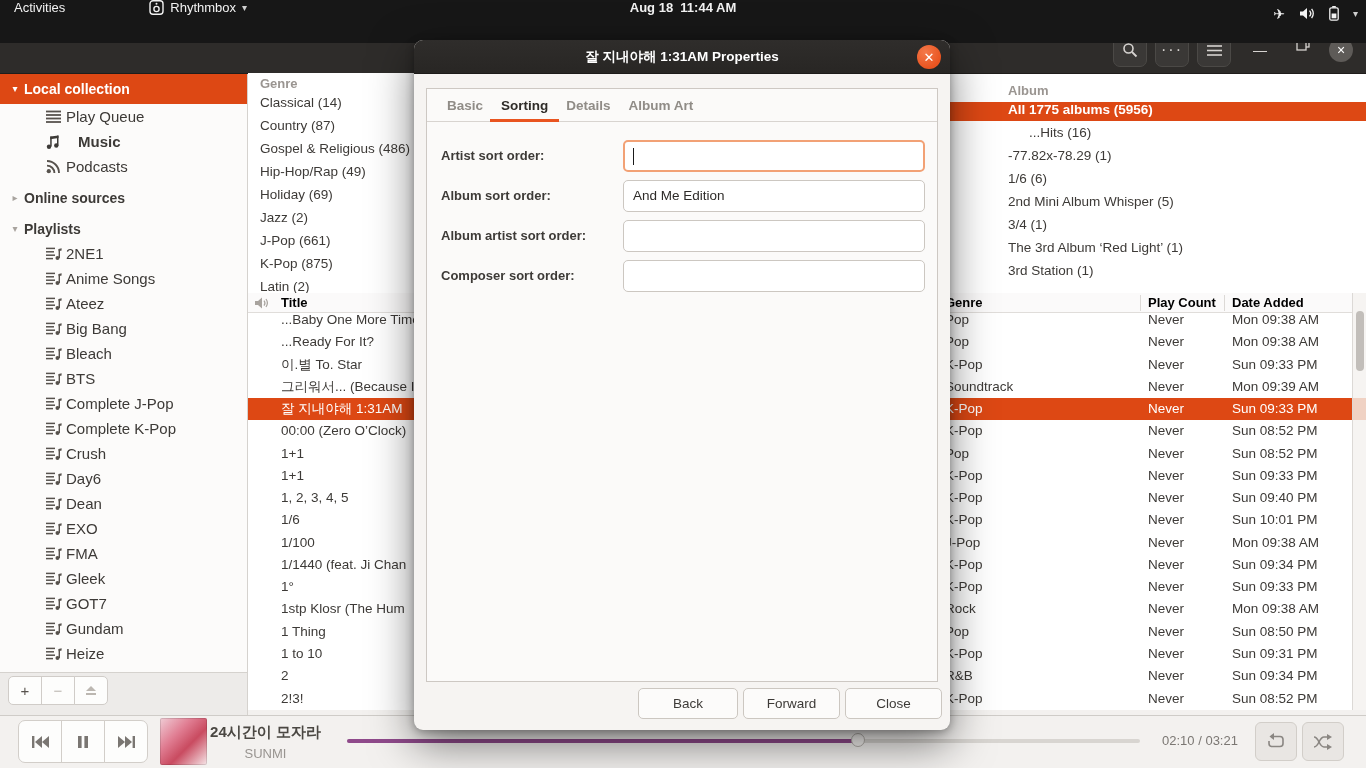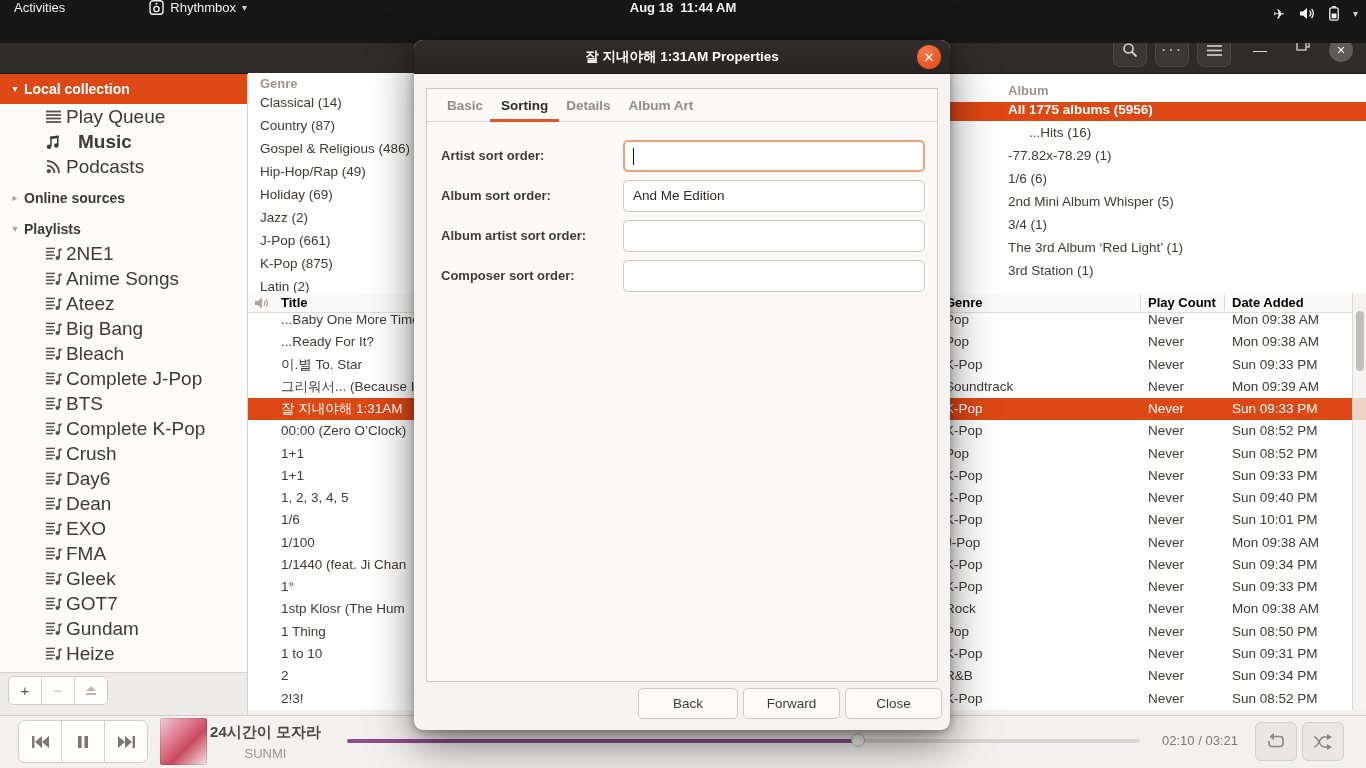--- a/index.html
+++ b/index.html
@@ -30,21 +30,21 @@
               border:1px solid #575451;border-bottom:none;border-radius:8px 8px 0 0;z-index:5;box-sizing:border-box;}
   .behind-box::after{content:"";position:absolute;left:120px;top:0;bottom:0;width:1px;background:#575451;}
 
   
   .sidebar{position:absolute;left:0;top:73px;width:248px;height:599px;background:#fcfbfa;
            border-right:1px solid #d5d2ce;box-sizing:border-box;overflow:hidden;}
   .side-head-sel{height:31px;background:#DD4814;color:#fff;font-weight:bold;font-size:14px;
                  display:flex;align-items:center;}
   .side-head{height:25px;display:flex;align-items:center;font-weight:bold;font-size:14px;color:#3d3a37;margin-top:6px;}
   .chev{width:18px;text-align:center;font-size:10px;flex:0 0 18px;margin-left:6px;}
-  .side-item{height:25px;display:flex;align-items:center;padding-left:46px;font-size:19px;color:#3d3a37;}
+  .side-item{height:25px;display:flex;align-items:center;padding-left:46px;font-size:15px;color:#3d3a37;}
   .side-item.bold .s-label{font-weight:bold;padding-left:12px;}
   .s-icon{width:20px;display:flex;align-items:center;flex:0 0 20px;}
   .side-tools{position:absolute;left:0;top:672px;width:248px;height:43px;background:#edebe9;
               border-top:1px solid #d5d2ce;border-right:1px solid #d5d2ce;box-sizing:border-box;z-index:2;}
   .tool-group{position:absolute;left:8px;top:3px;display:flex;}
   .tool-btn{width:34px;height:29px;background:#fdfdfc;border:1px solid #d0ccc8;display:flex;align-items:center;
             justify-content:center;color:#57524d;font-size:15px;margin-left:-1px;box-sizing:border-box;}
   .tool-btn:first-child{border-radius:5px 0 0 5px;margin-left:0;}
   .tool-btn:last-child{border-radius:0 5px 5px 0;}
   .tool-btn.dis{color:#bcb7b1;}
@@ -328,37 +328,37 @@
               <line x1="0" y1="1.4" x2="9" y2="1.4"></line>
               <line x1="0" y1="4.8" x2="8" y2="4.8"></line>
               <line x1="0" y1="8.2" x2="9" y2="8.2"></line>
               <line x1="0" y1="11.6" x2="7" y2="11.6"></line>
             </g>
             <circle cx="11.5" cy="11" r="2" fill="#57524d"></circle>
             <rect x="12.6" y="2" width="1.4" height="9" fill="#57524d"></rect>
             <path d="M12.6 2l3-0.8v2.2l-3 0.8z" fill="#57524d"></path>
           </svg>
         </div>
+        <div class="s-label">BTS</div>
+      </div>
+      <div class="side-item">
+        <div class="s-icon">
+          <svg width="16" height="13" viewBox="0 0 16 13">
+            <g stroke="#57524d" stroke-width="1.5">
+              <line x1="0" y1="1.4" x2="9" y2="1.4"></line>
+              <line x1="0" y1="4.8" x2="8" y2="4.8"></line>
+              <line x1="0" y1="8.2" x2="9" y2="8.2"></line>
+              <line x1="0" y1="11.6" x2="7" y2="11.6"></line>
+            </g>
+            <circle cx="11.5" cy="11" r="2" fill="#57524d"></circle>
+            <rect x="12.6" y="2" width="1.4" height="9" fill="#57524d"></rect>
+            <path d="M12.6 2l3-0.8v2.2l-3 0.8z" fill="#57524d"></path>
+          </svg>
+        </div>
         <div class="s-label">Complete J-Pop</div>
-      </div>
-      <div class="side-item">
-        <div class="s-icon">
-          <svg width="16" height="13" viewBox="0 0 16 13">
-            <g stroke="#57524d" stroke-width="1.5">
-              <line x1="0" y1="1.4" x2="9" y2="1.4"></line>
-              <line x1="0" y1="4.8" x2="8" y2="4.8"></line>
-              <line x1="0" y1="8.2" x2="9" y2="8.2"></line>
-              <line x1="0" y1="11.6" x2="7" y2="11.6"></line>
-            </g>
-            <circle cx="11.5" cy="11" r="2" fill="#57524d"></circle>
-            <rect x="12.6" y="2" width="1.4" height="9" fill="#57524d"></rect>
-            <path d="M12.6 2l3-0.8v2.2l-3 0.8z" fill="#57524d"></path>
-          </svg>
-        </div>
-        <div class="s-label">BTS</div>
       </div>
       <div class="side-item">
         <div class="s-icon">
           <svg width="16" height="13" viewBox="0 0 16 13">
             <g stroke="#57524d" stroke-width="1.5">
               <line x1="0" y1="1.4" x2="9" y2="1.4"></line>
               <line x1="0" y1="4.8" x2="8" y2="4.8"></line>
               <line x1="0" y1="8.2" x2="9" y2="8.2"></line>
               <line x1="0" y1="11.6" x2="7" y2="11.6"></line>
             </g>

